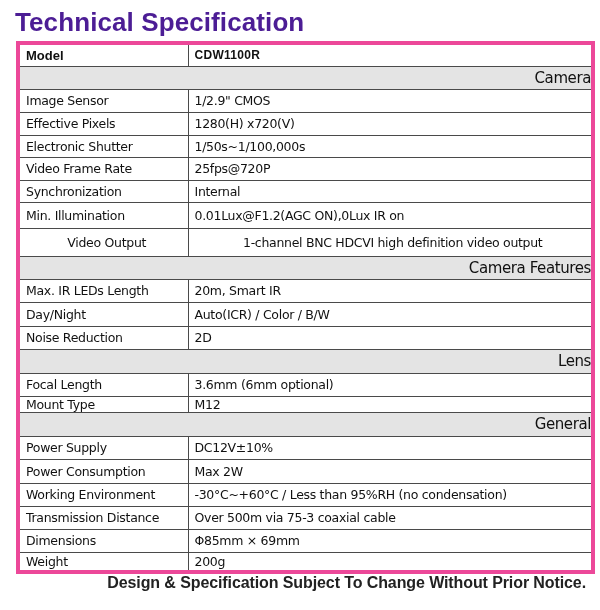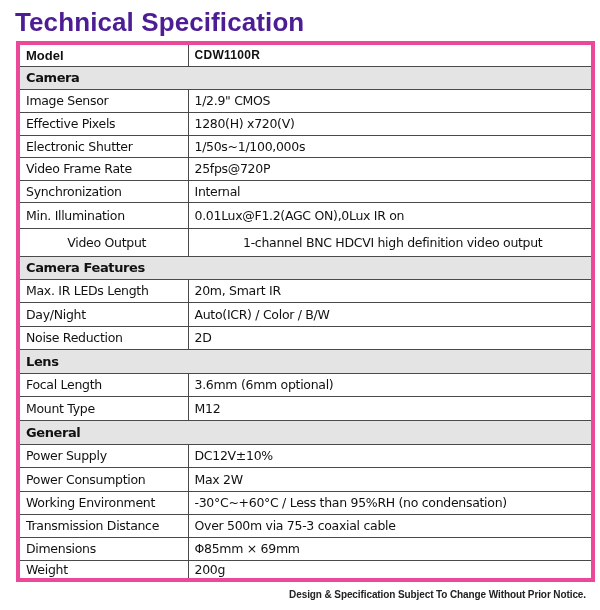--- a/index.html
+++ b/index.html
@@ -20,25 +20,25 @@
     padding:0 0 0 6px;
     font-family:"DejaVu Sans", sans-serif;
     font-size:12.5px; color:#111;
     white-space:nowrap; overflow:hidden;
     letter-spacing:-0.3px;
   }
   table.spec col.c1 { width:170px; }
   table.spec col.c2 { width:405px; }
   tr.model td { font-family:"Liberation Sans", sans-serif; font-weight:bold; font-size:13px; letter-spacing:0; }
   tr.model td.val { font-size:12px; letter-spacing:0.3px; }
-  tr.section td { background:#e4e4e4; font-weight:bold; font-size:13px; letter-spacing:-0.4px; }
+  tr.section td { background:#e4e4e4; font-weight:normal; font-size:15px; letter-spacing:-0.4px;text-align:right; }
   .footer {
-    position:absolute; right:14px; top:589px;
+    position:absolute; right:14px; top:574px;
     font-family:"Liberation Sans", sans-serif; font-weight:bold;
-    font-size:10px; color:#222; white-space:nowrap; letter-spacing:-0.1px;
+    font-size:16px; color:#222; white-space:nowrap; letter-spacing:-0.1px;
   }
 </style>
 </head>
 <body>
 
 <div class="title">Technical Specification</div>
 
 <table class="spec">
   <colgroup>
       <col class="c1">
@@ -95,21 +95,21 @@
         <td>Noise Reduction</td>
         <td>2D</td>
       </tr>
       <tr class="section" style="height: 24px;">
         <td colspan="2">Lens</td>
       </tr>
       <tr style="height: 23px;">
         <td>Focal Length</td>
         <td>3.6mm (6mm optional)</td>
       </tr>
-      <tr style="height: 24px;">
+      <tr style="height: 16px;">
         <td>Mount Type</td>
         <td>M12</td>
       </tr>
       <tr class="section" style="height: 24px;">
         <td colspan="2">General</td>
       </tr>
       <tr style="height: 23px;">
         <td>Power Supply</td>
         <td>DC12V±10%</td>
       </tr>

